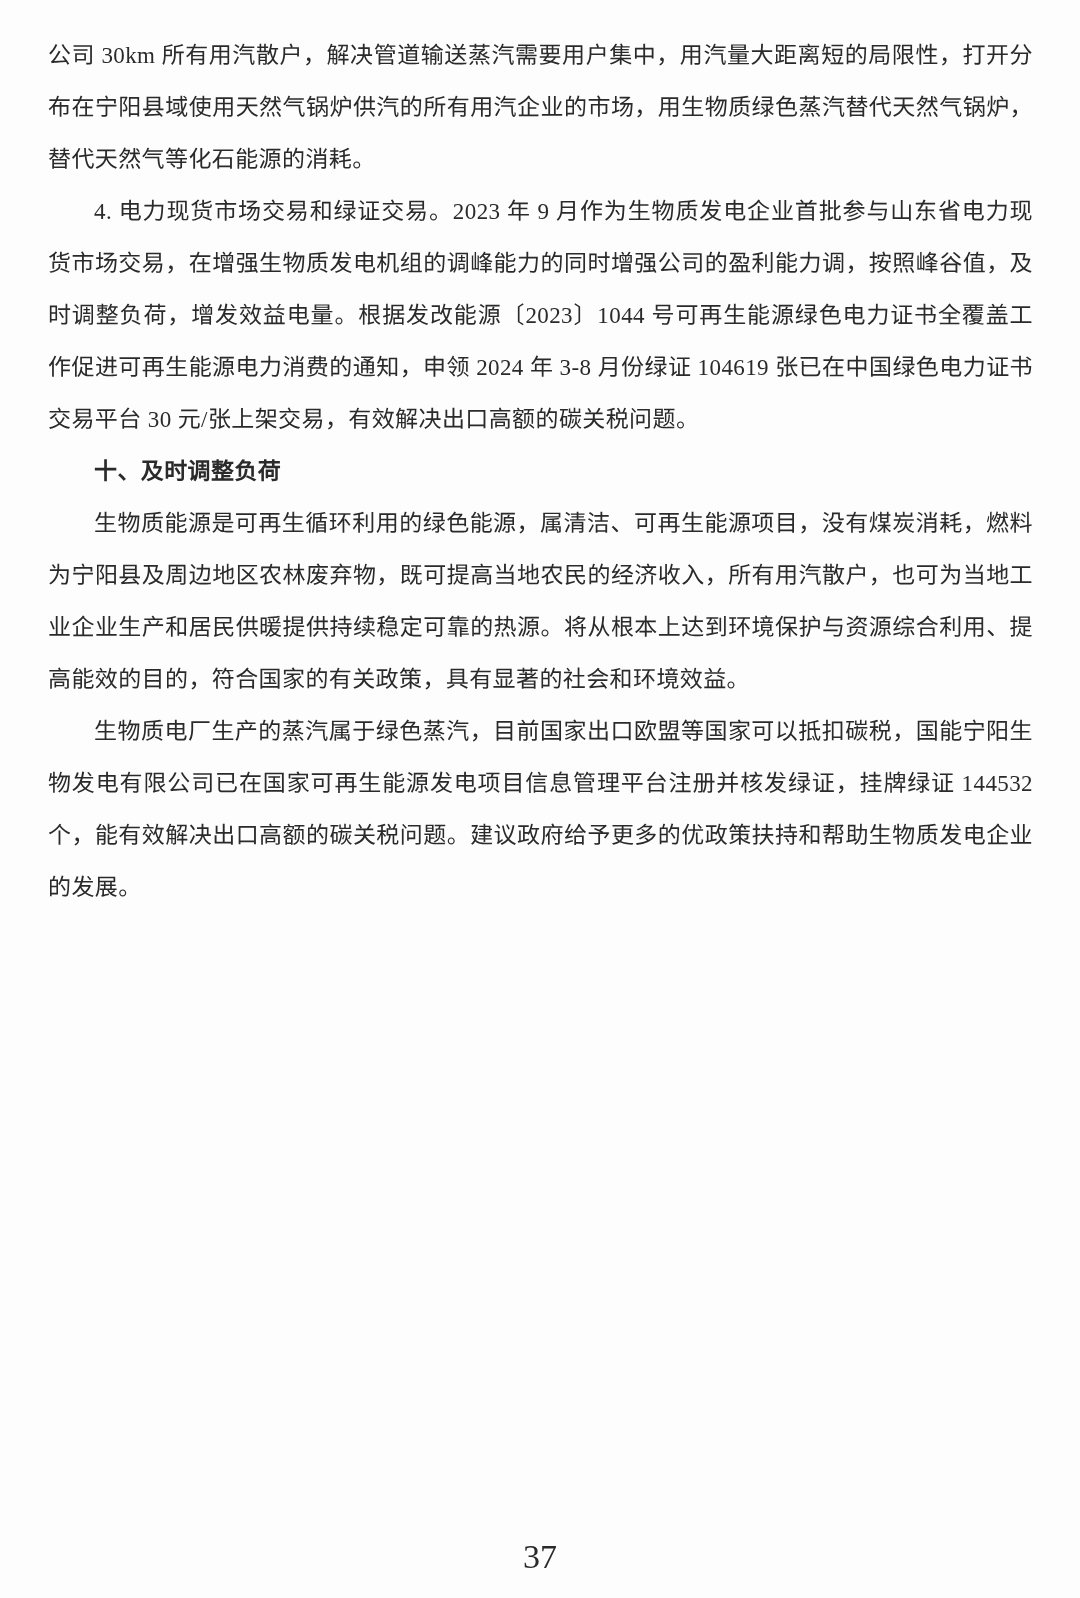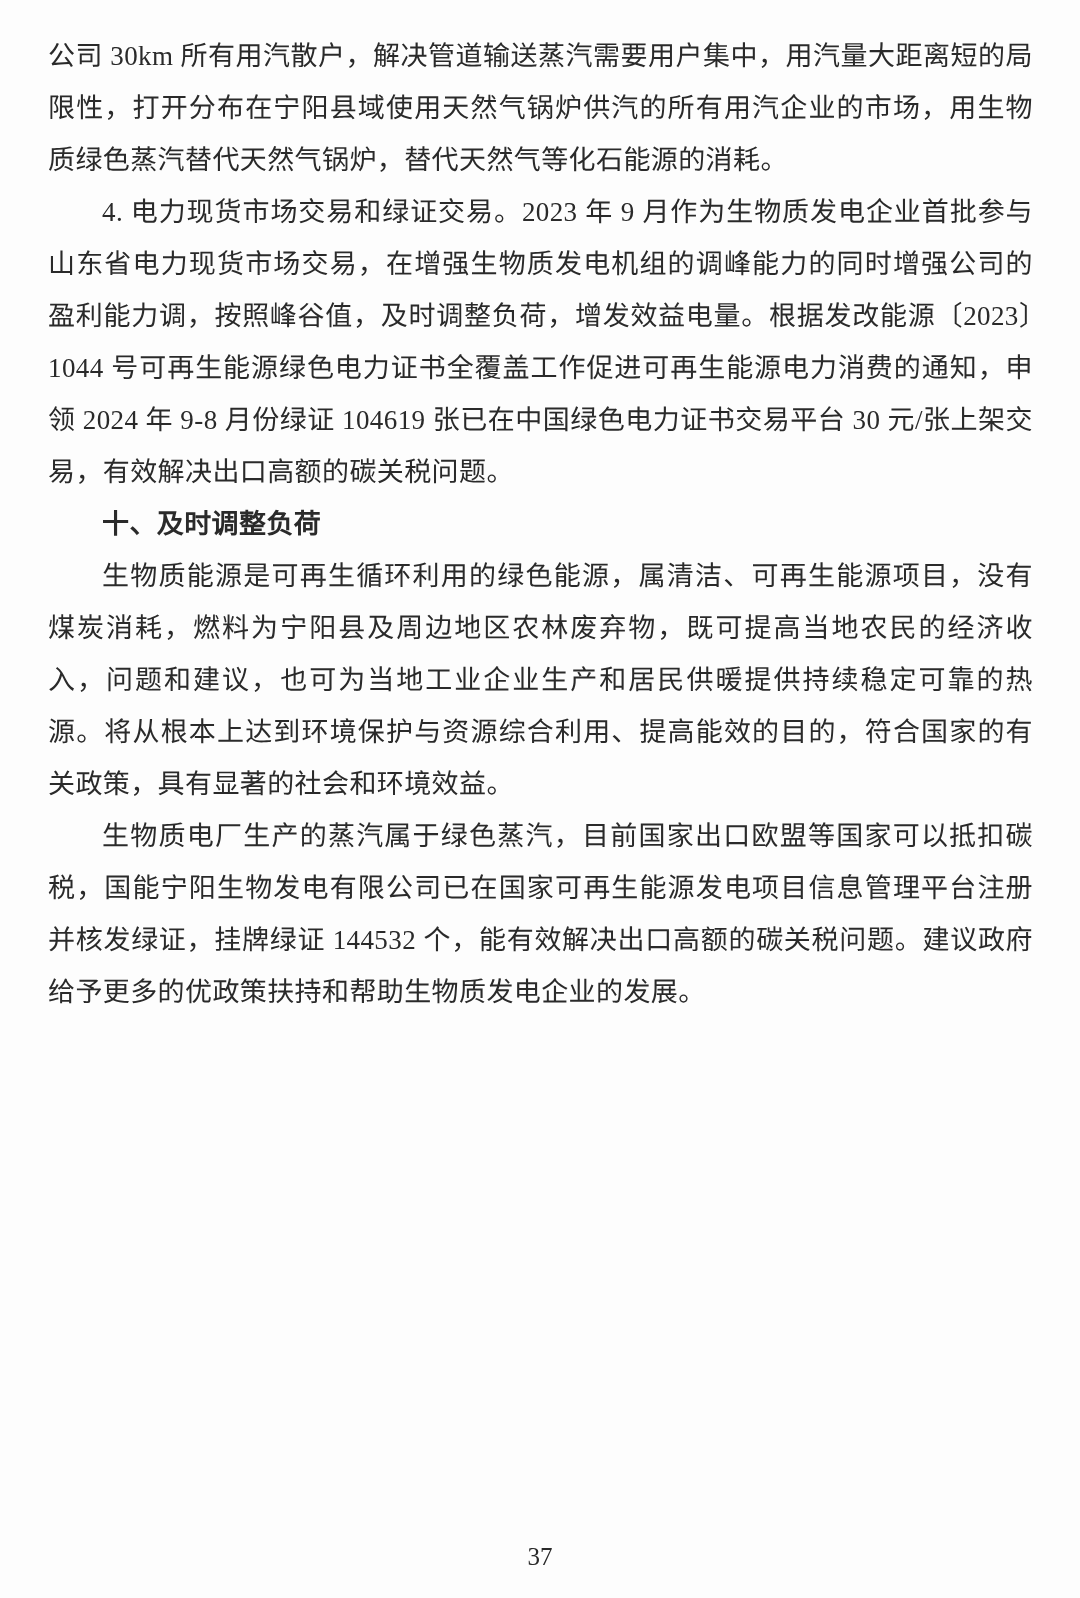--- a/index.html
+++ b/index.html
@@ -14,53 +14,53 @@
     margin: 0 auto;
     background: #fdfdfd;
     box-sizing: border-box;
     padding: 30px 47px 0 48px;
     font-family: "Liberation Serif", "DejaVu Serif", serif;
     color: #2a2a2a;
     overflow: hidden;
   }
   .body-text {
     margin: 0;
-    font-size: 27px;
+    font-size: 23px;
     line-height: 52px;
     font-weight: normal;
     text-align: justify;
     letter-spacing: 0.4px;
   }
   .indent {
     text-indent: 2em;
   }
   .heading {
     font-weight: bold;
   }
   .page-number {
     position: absolute;
     bottom: 26px;
     left: 0;
     right: 0;
     text-align: center;
-    font-size: 25px;
+    font-size: 34px;
     line-height: 30px;
     color: #2a2a2a;
   }
 </style>
 </head>
 <body>
 
 <div class="page">
 
   <p class="body-text">公司 30km 所有用汽散户，解决管道输送蒸汽需要用户集中，用汽量大距离短的局限性，打开分布在宁阳县域使用天然气锅炉供汽的所有用汽企业的市场，用生物质绿色蒸汽替代天然气锅炉，替代天然气等化石能源的消耗。</p>
 
-  <p class="body-text indent">4. 电力现货市场交易和绿证交易。2023 年 9 月作为生物质发电企业首批参与山东省电力现货市场交易，在增强生物质发电机组的调峰能力的同时增强公司的盈利能力调，按照峰谷值，及时调整负荷，增发效益电量。根据发改能源〔2023〕1044 号可再生能源绿色电力证书全覆盖工作促进可再生能源电力消费的通知，申领 2024 年 9-8 月份绿证 104619 张已在中国绿色电力证书交易平台 30 元/张上架交易，有效解决出口高额的碳关税问题。</p>
+  <p class="body-text indent">4. 电力现货市场交易和绿证交易。2023 年 9 月作为生物质发电企业首批参与山东省电力现货市场交易，在增强生物质发电机组的调峰能力的同时增强公司的盈利能力调，按照峰谷值，及时调整负荷，增发效益电量。根据发改能源〔2023〕1044 号可再生能源绿色电力证书全覆盖工作促进可再生能源电力消费的通知，申领 2024 年 3-8 月份绿证 104619 张已在中国绿色电力证书交易平台 30 元/张上架交易，有效解决出口高额的碳关税问题。</p>
 
   <h2 class="body-text indent heading">十、及时调整负荷</h2>
 
-  <p class="body-text indent">生物质能源是可再生循环利用的绿色能源，属清洁、可再生能源项目，没有煤炭消耗，燃料为宁阳县及周边地区农林废弃物，既可提高当地农民的经济收入，问题和建议，也可为当地工业企业生产和居民供暖提供持续稳定可靠的热源。将从根本上达到环境保护与资源综合利用、提高能效的目的，符合国家的有关政策，具有显著的社会和环境效益。</p>
+  <p class="body-text indent">生物质能源是可再生循环利用的绿色能源，属清洁、可再生能源项目，没有煤炭消耗，燃料为宁阳县及周边地区农林废弃物，既可提高当地农民的经济收入，所有用汽散户，也可为当地工业企业生产和居民供暖提供持续稳定可靠的热源。将从根本上达到环境保护与资源综合利用、提高能效的目的，符合国家的有关政策，具有显著的社会和环境效益。</p>
 
   <p class="body-text indent">生物质电厂生产的蒸汽属于绿色蒸汽，目前国家出口欧盟等国家可以抵扣碳税，国能宁阳生物发电有限公司已在国家可再生能源发电项目信息管理平台注册并核发绿证，挂牌绿证 144532 个，能有效解决出口高额的碳关税问题。建议政府给予更多的优政策扶持和帮助生物质发电企业的发展。</p>
 
   <div class="page-number">37</div>
 
 </div>
 
 </body></html>

